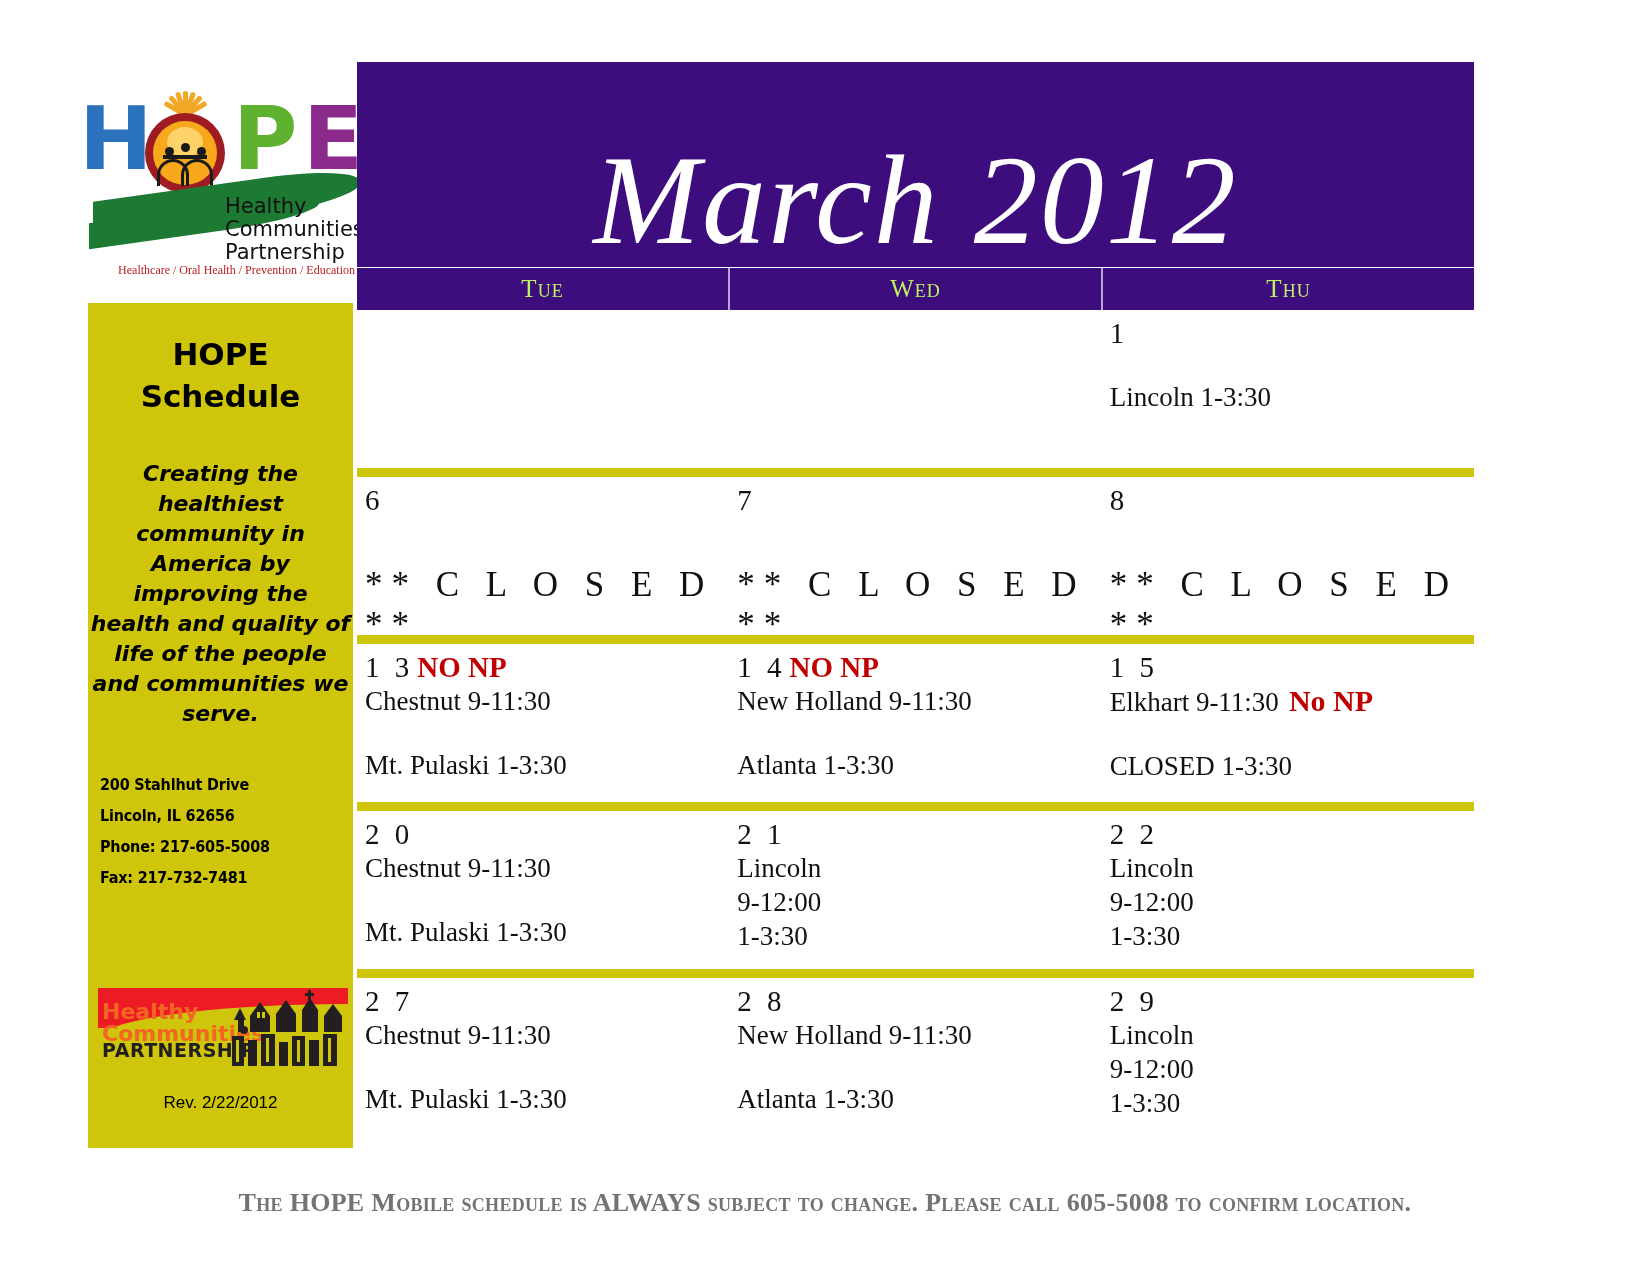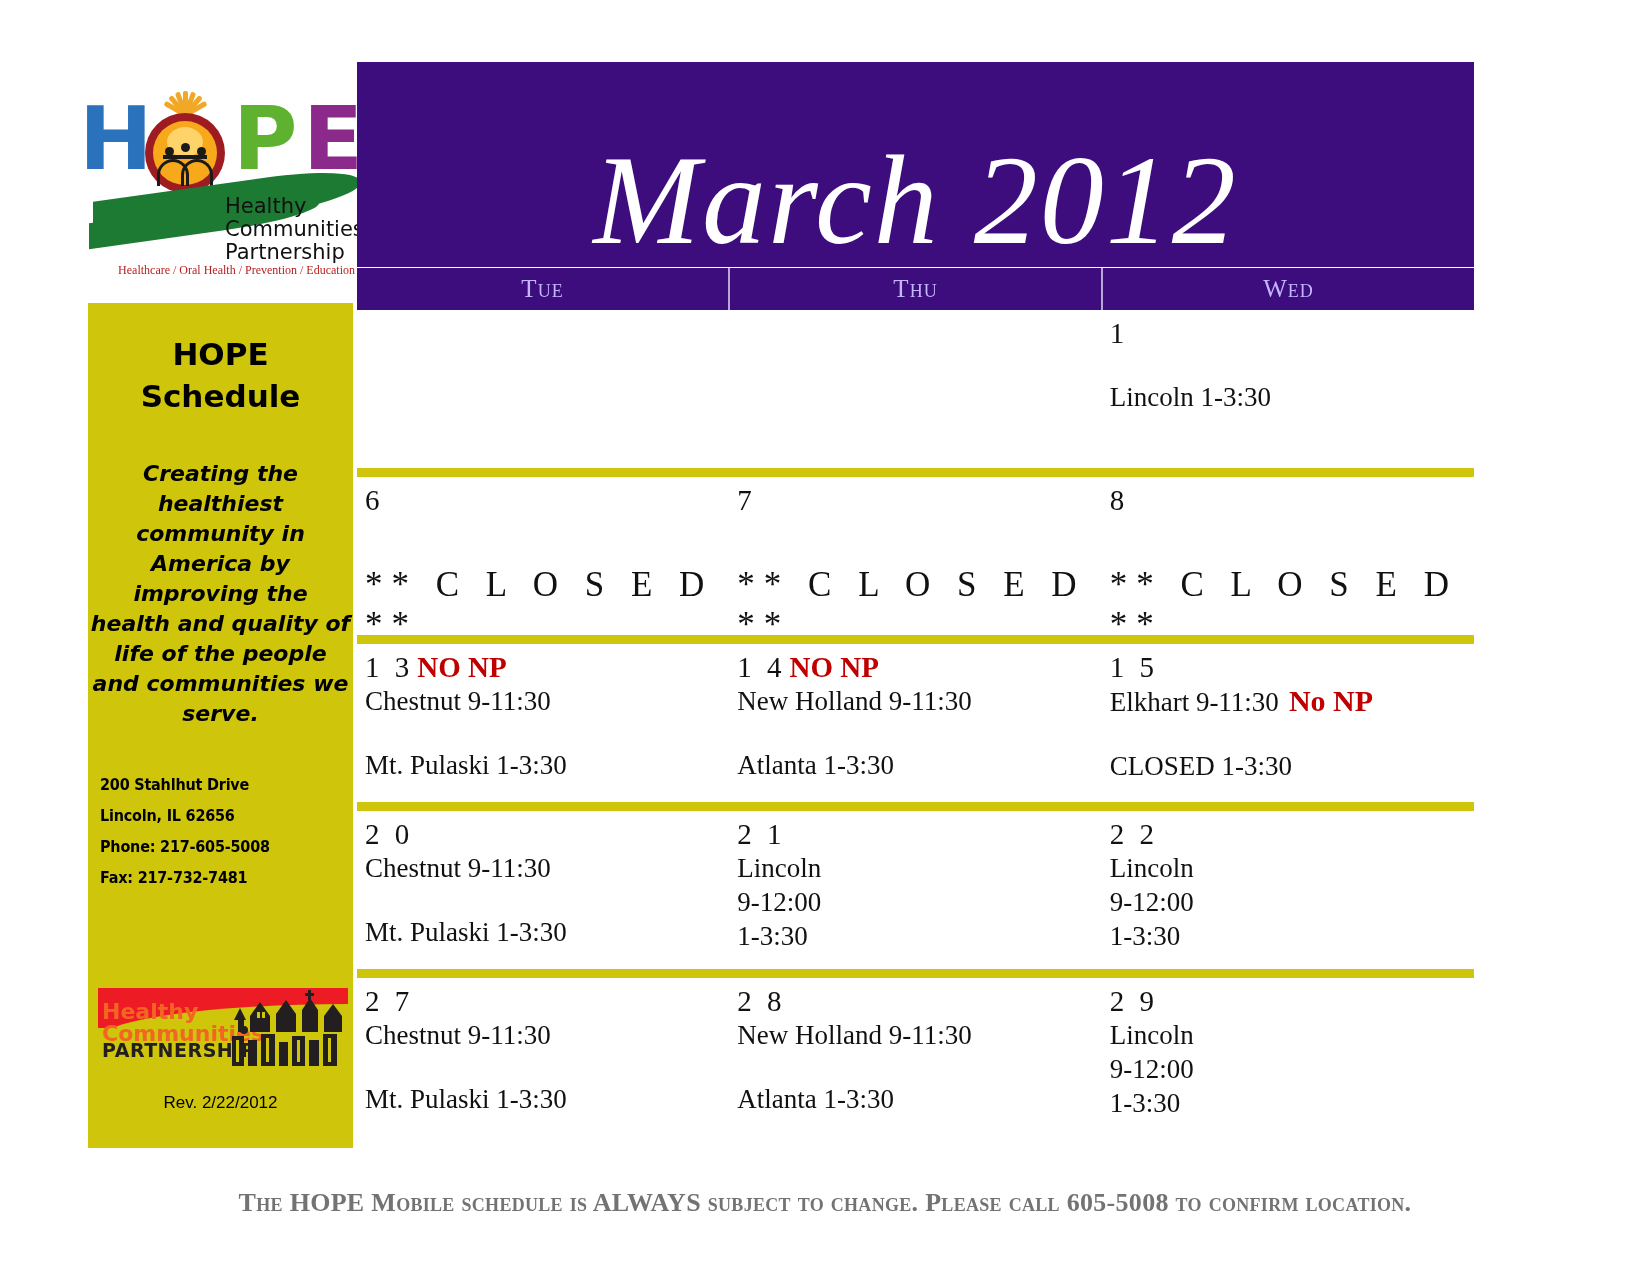--- a/index.html
+++ b/index.html
@@ -74,21 +74,21 @@
   .sky{position:absolute;right:0;top:2px;width:118px;height:76px;}
 
   
   #month-banner{position:absolute;left:357px;top:62px;width:1117px;height:205px;
                 background:#3d0d7d;}
   #month-title{width:100%;text-align:center;color:#fff;
                font-family:"Liberation Serif", serif;font-style:italic;
                font-size:128px;line-height:205px;letter-spacing:2px;margin-top:36px;}
   #dow-row{position:absolute;left:357px;top:268px;width:1117px;height:42px;
            background:#3d0d7d;display:flex;}
-  .dow{flex:1;color:#c4b5fd;text-align:center;line-height:42px;
+  .dow{flex:1;color:#bef264;text-align:center;line-height:42px;
        font-family:"Liberation Serif", serif;font-variant:small-caps;
        font-size:25px;letter-spacing:1px;}
   .dow + .dow{border-left:2px solid #b9a6d8;}
 
   
   #grid{position:absolute;left:357px;top:310px;width:1117px;}
   .week{display:flex;border-top:9px solid #cfc60b;}
   .week.first{border-top:none;}
   .day{flex:1;height:158px;padding:6px 0 0 8px;box-sizing:border-box;position:relative;}
   .day + .day{border-left:0;}
@@ -190,22 +190,22 @@
 
   <div class="sb-rev">Rev. 2/22/2012</div>
 </div>
 
 <div id="month-banner">
   <div id="month-title">March 2012</div>
 </div>
 
 <div id="dow-row">
   <div class="dow">Tue</div>
+  <div class="dow">Wed</div>
   <div class="dow">Thu</div>
-  <div class="dow">Wed</div>
 </div>
 
 <div id="grid">
     <div class="week first">
       <div class="day"></div>
       <div class="day"></div>
       <div class="day">
         <div><span class="daynum">1</span></div>
         <div class="ev gap">Lincoln 1-3:30</div>
       </div>

